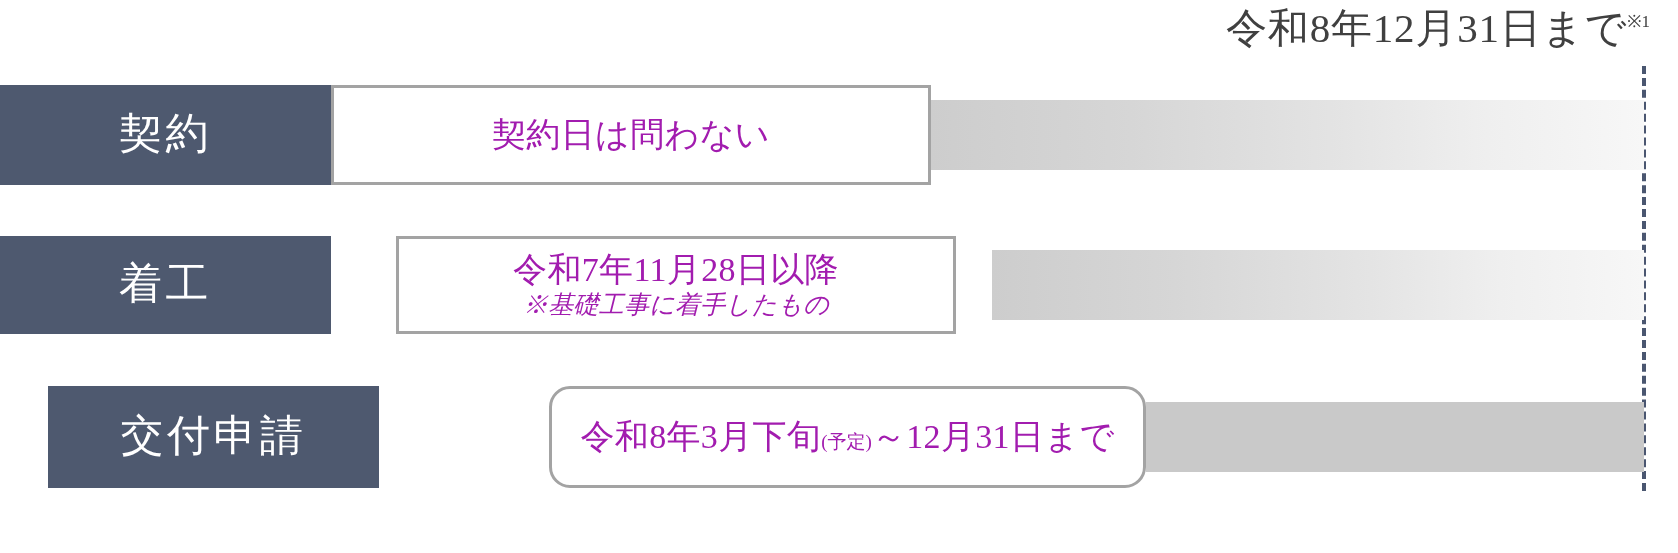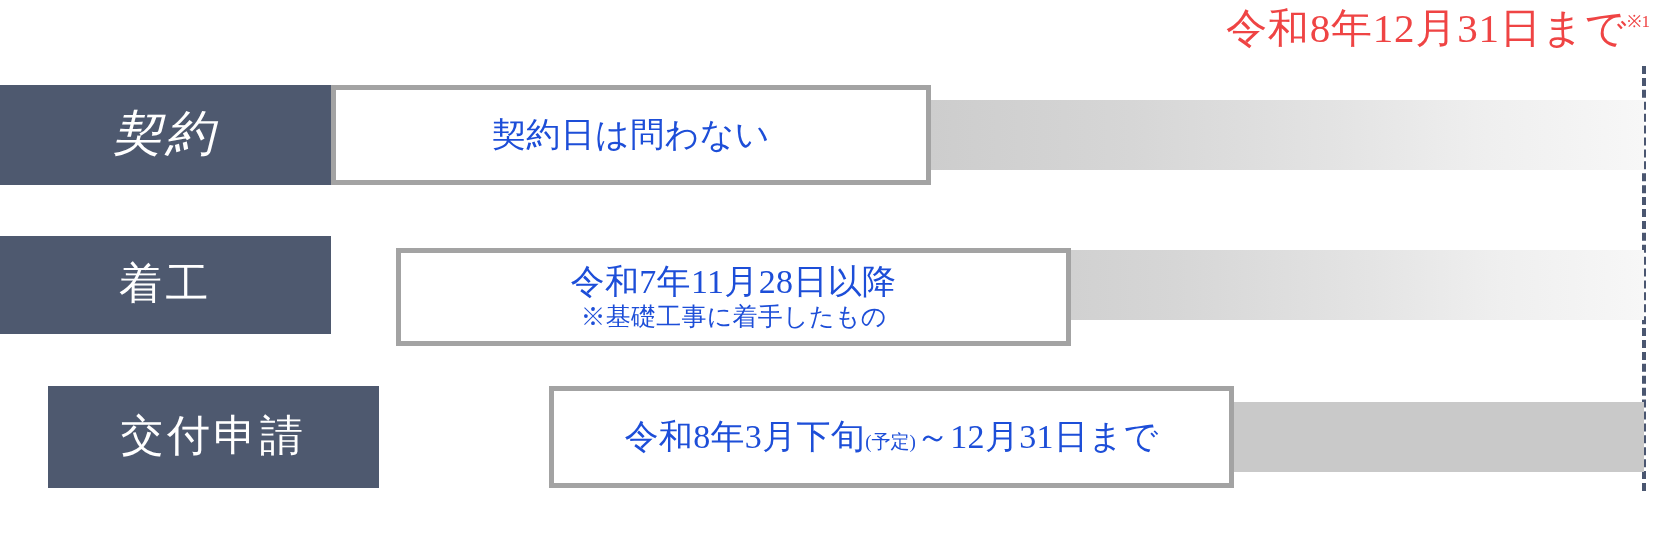--- a/index.html
+++ b/index.html
@@ -24,21 +24,21 @@
   
   .deadline-caption {
     position: absolute;
     left: 1090px;
     top: 4px;
     width: 560px;
     text-align: right;
     font-size: 41px;
     line-height: 1.2;
     letter-spacing: 0.02em;
-    color: #ef4444;
+    color: #404040;
     white-space: nowrap;
   }
   .deadline-caption .sup {
     font-size: 17px;
     vertical-align: super;
     letter-spacing: 0;
   }
 
   
   .deadline-rule {
@@ -84,64 +84,65 @@
     background: linear-gradient(to right, #cdcdcd 0%, #d6d6d6 28%, #e4e4e4 58%, #efefef 78%, #f7f7f7 100%);
   }
   .track-solid {
     background: #c9c9c9;
   }
 
   
   .row-card {
     position: absolute;
     background: #ffffff;
-    border: 5px solid #a3a3a3;
+    border: 3px solid #a3a3a3;
     box-sizing: border-box;
     display: flex;
     flex-direction: column;
     align-items: center;
     justify-content: center;
     text-align: center;
-    color: #1d4ed8;
+    color: #a21caf;
   }
   .card-main {
     font-size: 34px;
     line-height: 1.15;
     white-space: nowrap;
     letter-spacing: 0.01em;
   }
   .card-main .tiny {
     font-size: 19px;
     letter-spacing: 0;
   }
   .card-sub {
     font-size: 25px;
     line-height: 1.2;
     margin-top: 0;
     white-space: nowrap;
     letter-spacing: 0.01em;
+    font-style: italic;
   }
 
   
   .row-1 { top: 85px; height: 100px; }
-  .row-1 .row-label { top: 0; width: 331px; height: 100px; font-size: 49px; font-style: italic; }
+  .row-1 .row-label { top: 0; width: 331px; height: 100px; font-size: 43px; }
   .row-1 .row-track { left: 931px; top: 15px; width: 713px; }
   .row-1 .row-card { left: 331px; top: 0; width: 600px; height: 100px; }
 
   
   .row-2 { top: 236px; height: 98px; }
   .row-2 .row-label { top: 0; width: 331px; height: 98px; font-size: 43px; }
   .row-2 .row-track { left: 992px; top: 14px; width: 652px; }
-  .row-2 .row-card { left: 396px; top: 12px; width: 675px; height: 98px; }
+  .row-2 .row-card { left: 396px; top: 0; width: 560px; height: 98px; }
 
   
   .row-3 { top: 386px; height: 102px; }
   .row-3 .row-label { top: 0; width: 331px; height: 102px; font-size: 43px; margin-left: 48px; }
   .row-3 .row-track { left: 1146px; top: 16px; width: 498px; }
-  .row-3 .row-card { left: 549px; top: 0; width: 685px; height: 102px; }
+  .row-3 .row-card { left: 549px; top: 0; width: 597px; height: 102px; border-radius: 21px; }
 </style>
 </head>
 <body>
 
 <div id="canvas">
 
   <div class="deadline-caption">
     <span>令和8年12月31日まで</span><span class="sup">※1</span>
   </div>
 

